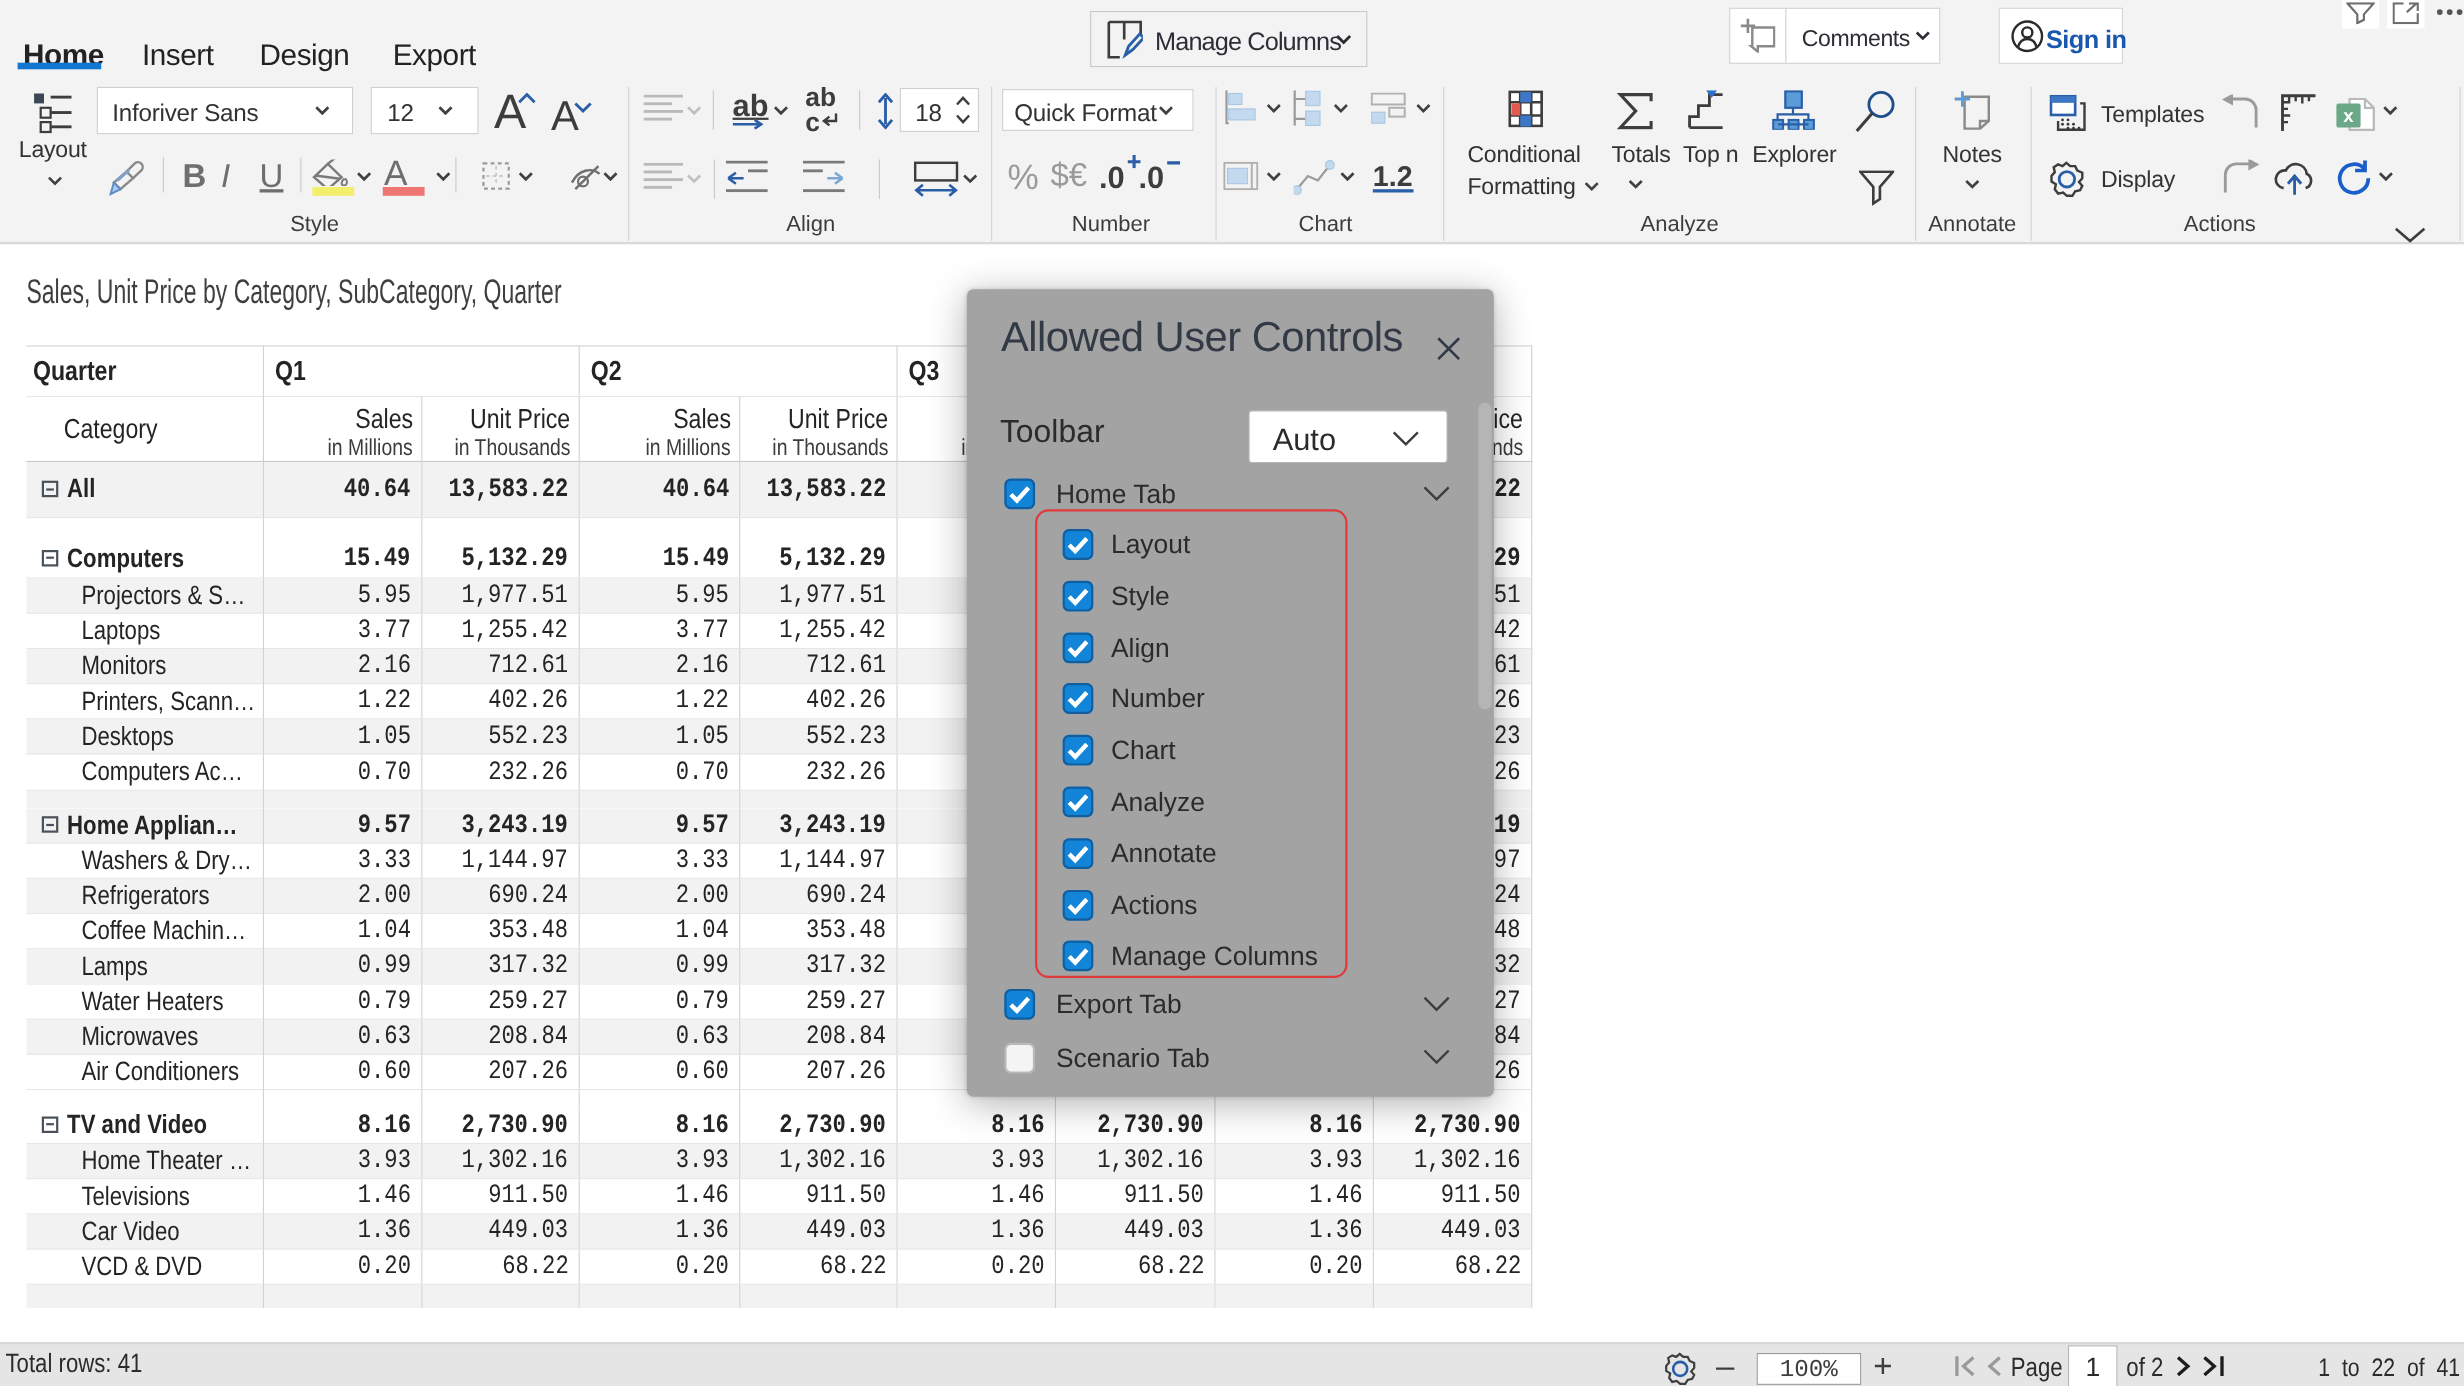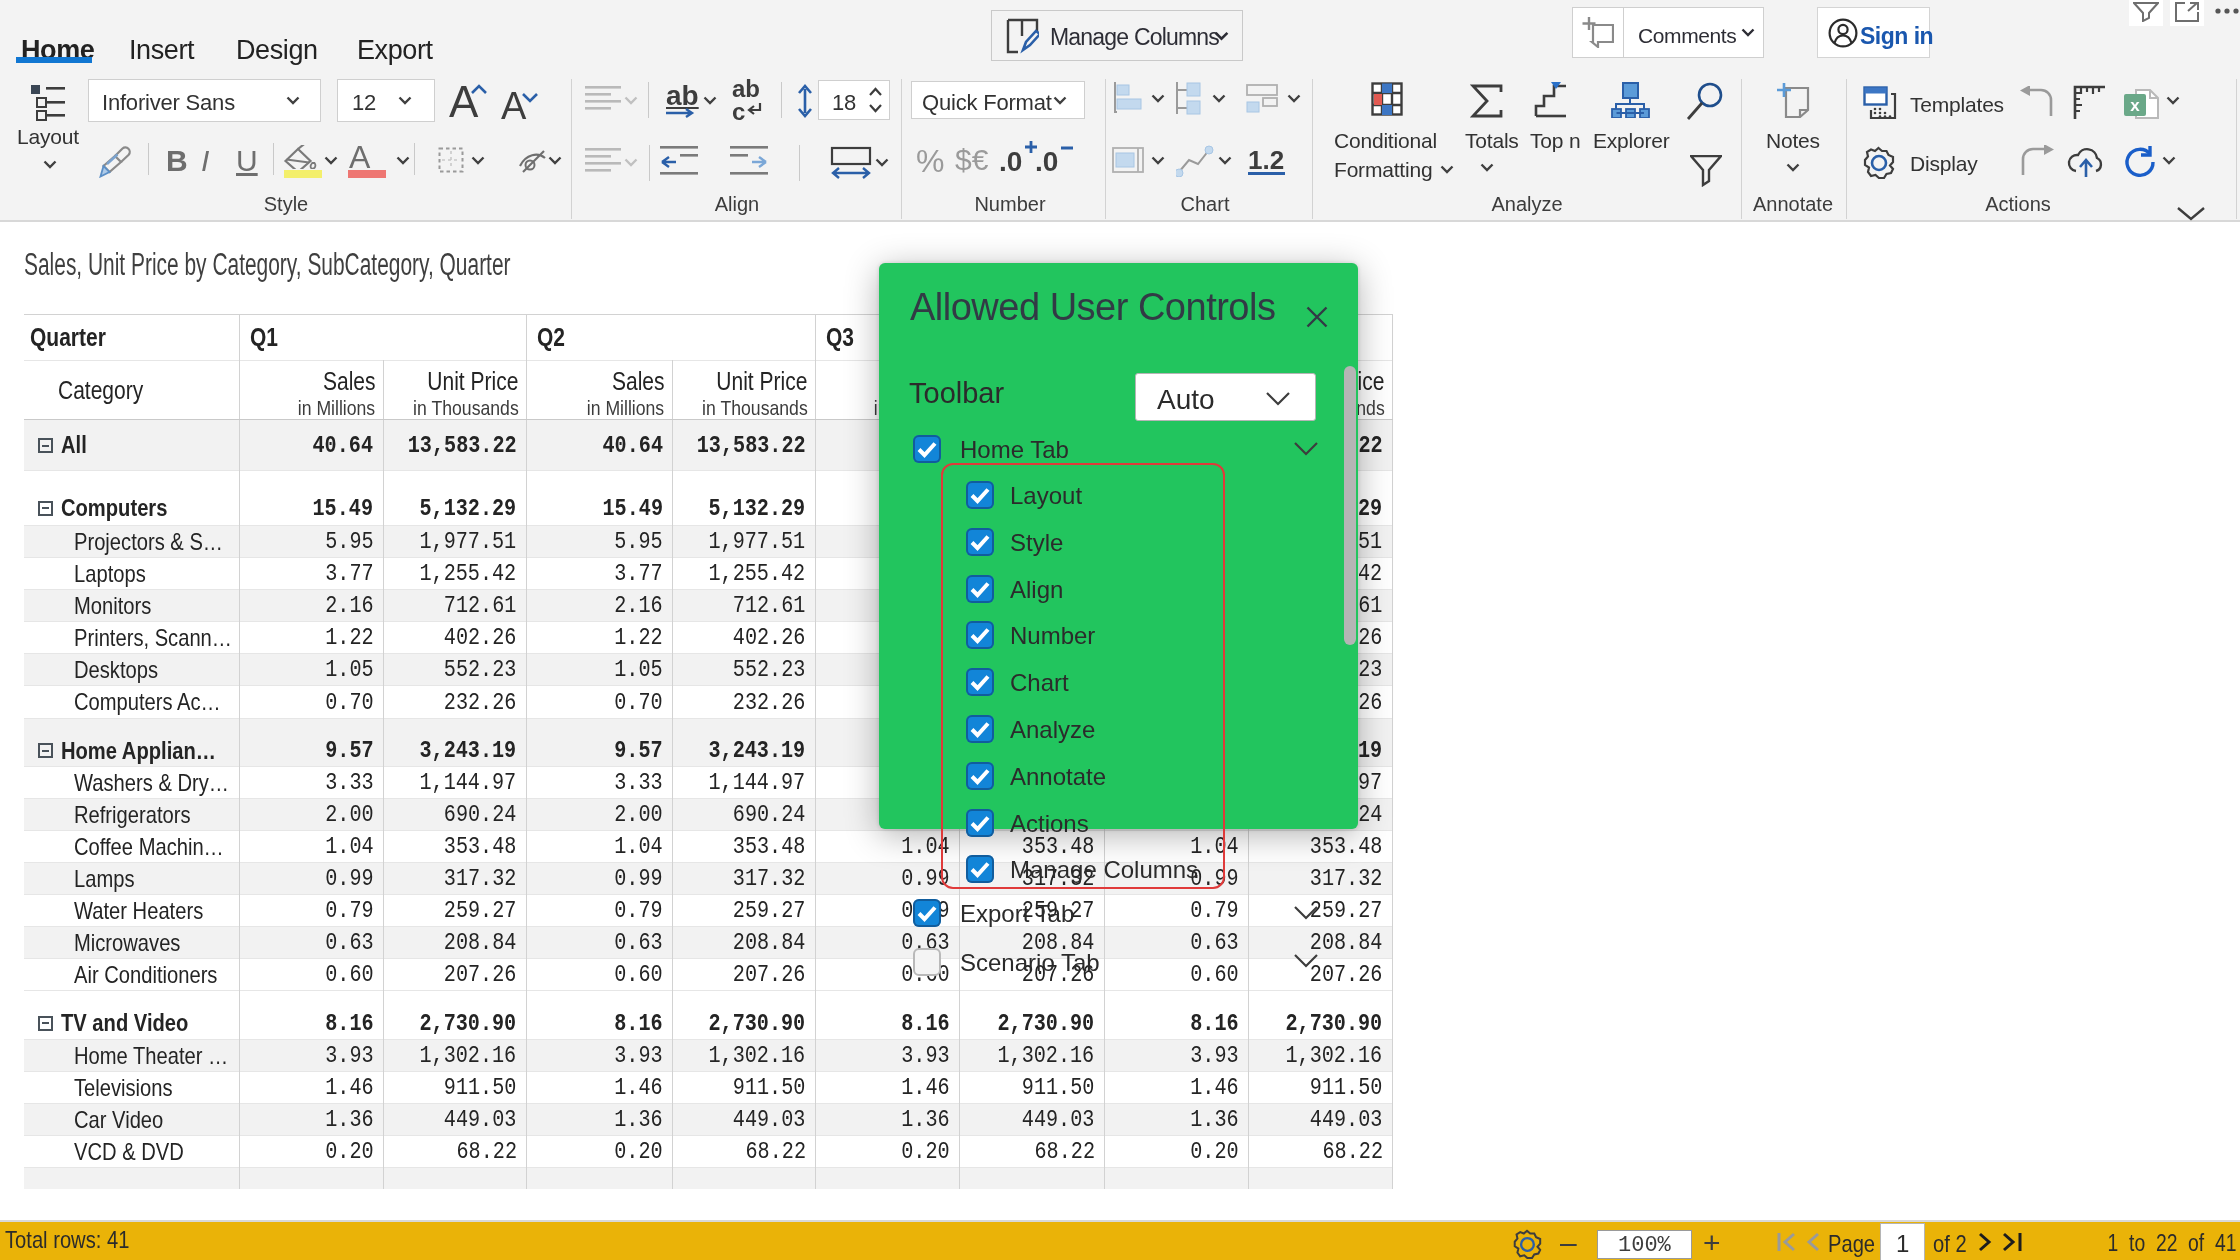--- a/index.html
+++ b/index.html
@@ -40,29 +40,29 @@
   .ct { display:inline-block; transform:scaleX(0.84); transform-origin:0 50%; white-space:nowrap; }
   .cn { display:inline-block; transform:scaleX(0.84); transform-origin:100% 50%; white-space:nowrap; }
   .expbox { display:inline-block; width:15px; height:15px; border:2px solid #49525a; position:relative;
     vertical-align:middle; margin-right:8px; margin-top:-3px; }
   .expbox:after { content:""; position:absolute; left:2px; top:4.5px; width:7px; height:2px; background:#49525a; }
   #tbl td.hnum { text-align:right; padding-right:7px; line-height:1.05; padding-top:7px; }
   #tbl tr.h2 td { border-bottom:1px solid #c9c9c9; }
   .small { font-size:21px; color:#3c3c3c; }
 
   
-  #modal { position:absolute; left:879px; top:263px; width:479px; height:566px; background:#22c55e;
+  #modal { position:absolute; left:879px; top:263px; width:479px; height:734px; background:#a3a3a3;
     border-radius:6px; box-shadow:0 6px 34px rgba(0,0,0,0.30), 0 0 4px rgba(0,0,0,0.14); z-index:50; }
   .mcheck { position:absolute; width:28px; height:28px; border-radius:6px; background:#1285d8; box-shadow:inset 0 0 0 2px rgba(16,60,110,0.55); }
   .mcheck svg { position:absolute; left:0; top:0; }
   .muncheck { position:absolute; width:28px; height:28px; border-radius:6px; background:#f4f4f4; border:2px solid #b9b9b9; }
   .mlabel { position:absolute; font-size:24px; color:#2b2b2b; }
 
   
-  #bbar { position:absolute; left:0; top:1220px; width:2240px; height:40px; background:#eab308;
+  #bbar { position:absolute; left:0; top:1220px; width:2240px; height:40px; background:#e5e5e5;
     border-top:2px solid #d8d8d8; font-size:23px; color:#333; }
 </style>
 </head>
 <body>
 <div id="stage">
 
   <div id="ribbon">
     <div class="tab active" style="left:21px;">Home</div>
     <div class="tab" style="left:129px;">Insert</div>
     <div class="tab" style="left:236px;">Design</div>

